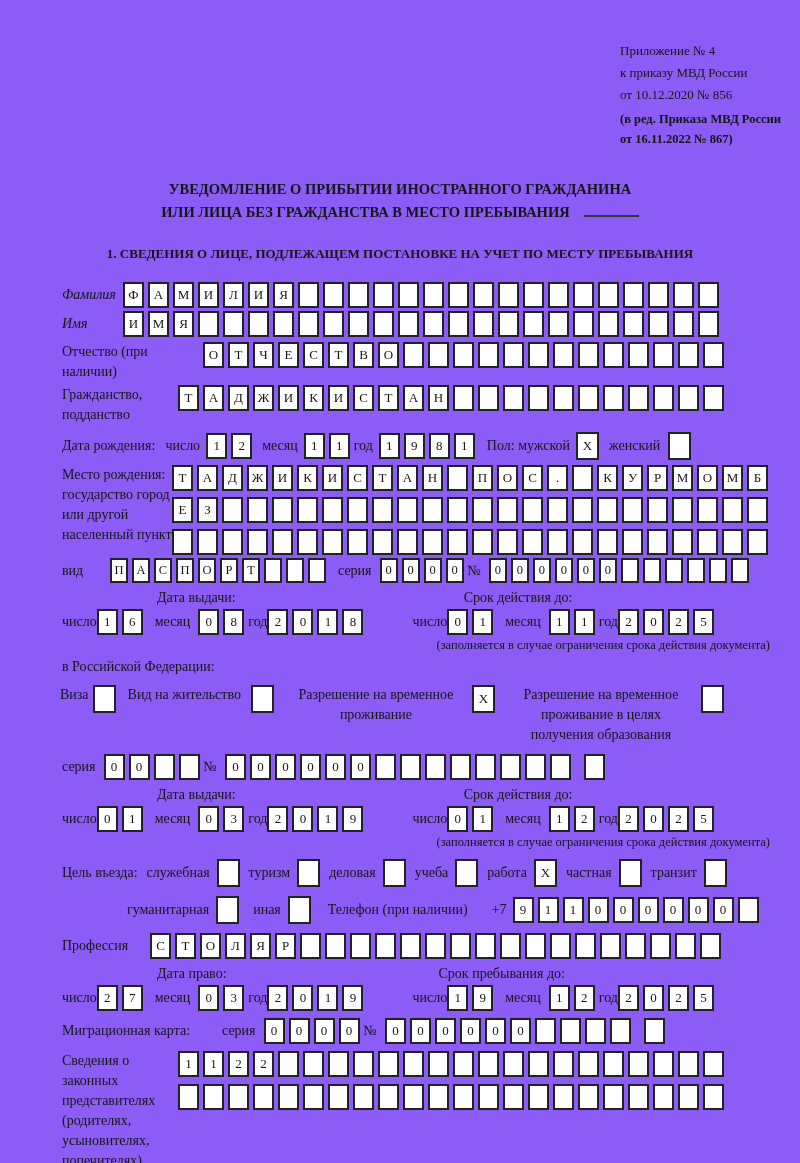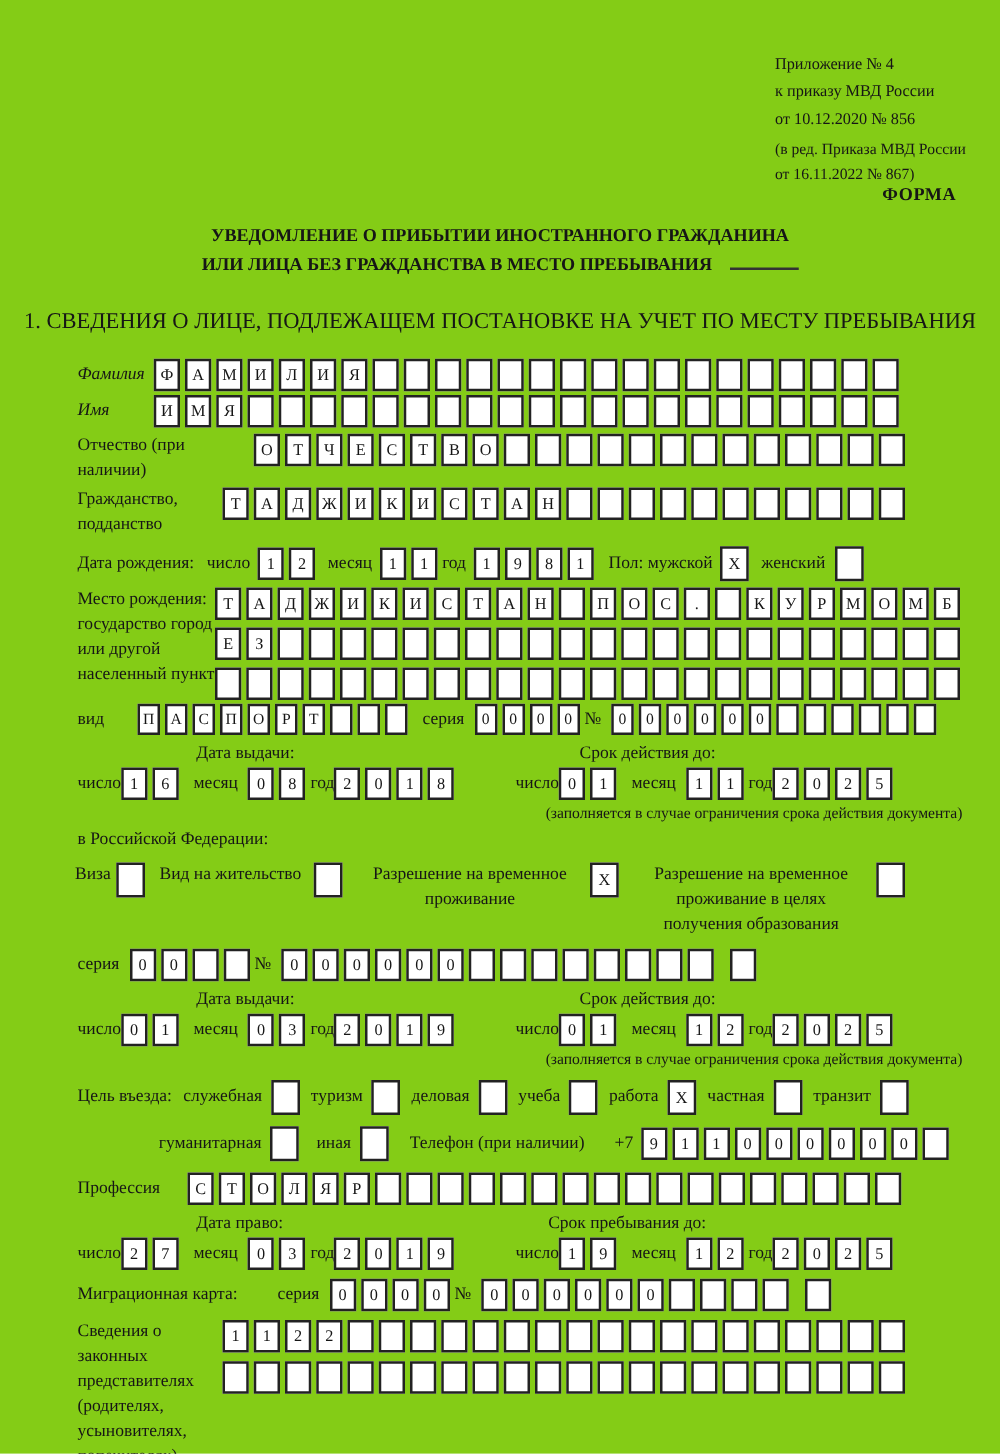--- a/index.html
+++ b/index.html
@@ -1,33 +1,33 @@
 <!DOCTYPE html>
 <html><head>
 <meta charset="utf-8">
 <style>
   html,body{margin:0;padding:0;background:#fff;}
   body{width:800px;height:1163px;overflow:hidden;color:#161616;
        font-family:"Liberation Serif","DejaVu Serif",serif;}
-  .page{position:relative;width:800px;height:1163px;background:#84cc16;}
+  .page{position:relative;width:800px;height:1163px;background:#8b5cf6;}
 
   
   .appendix{position:absolute;left:620px;top:40px;font-size:13px;line-height:22px;}
-  .appendix .rev{line-height:20px;font-size:12.5px;}
+  .appendix .rev{line-height:20px;font-size:12.5px;font-weight:bold;}
   .appendix .rev.first{margin-top:3px;}
   .forma{position:absolute;left:0;top:148px;width:765px;text-align:right;
          font-weight:bold;font-size:14.5px;letter-spacing:.5px;}
 
   
   .title{position:absolute;top:178px;left:0;width:800px;text-align:center;
          font-weight:bold;font-size:14.5px;line-height:23px;}
   .tblank{display:inline-block;width:55px;border-bottom:2px solid #333;margin-left:14px;}
 
   .content{position:absolute;top:240px;left:0;width:800px;}
-  .sec1{text-align:center;font-weight:normal;font-size:18px;margin:6px 0 0 0;}
+  .sec1{text-align:center;font-weight:bold;font-size:13px;margin:6px 0 0 0;}
 
   .row{display:flex;align-items:center;margin-left:62px;}
   .rowt{display:flex;align-items:flex-start;margin-left:62px;}
   .flabel{font-size:14px;flex:none;line-height:20px;}
   .dlbl{font-size:14px;flex:none;white-space:nowrap;}
   .boxes{display:flex;flex:none;}
   .stack{display:flex;flex-direction:column;row-gap:6px;}
 
   .cbox{box-sizing:border-box;width:21px;height:26px;border:2px solid #222;
         background:#fff;display:inline-flex;align-items:center;justify-content:center;
@@ -75,21 +75,20 @@
 
 <div class="page">
 
   <div class="appendix">
     <div>Приложение № 4</div>
     <div>к приказу МВД России</div>
     <div>от 10.12.2020 № 856</div>
     <div class="rev first">(в ред. Приказа МВД России</div>
     <div class="rev">от 16.11.2022 № 867)</div>
   </div>
-  <div class="forma">ФОРМА</div>
 
   <div class="title">
     <div>УВЕДОМЛЕНИЕ О ПРИБЫТИИ ИНОСТРАННОГО ГРАЖДАНИНА</div>
     <div><span>ИЛИ ЛИЦА БЕЗ ГРАЖДАНСТВА В МЕСТО ПРЕБЫВАНИЯ</span><span class="tblank"></span></div>
   </div>
 
   <div class="content">
 
     <div class="sec1">1. СВЕДЕНИЯ О ЛИЦЕ, ПОДЛЕЖАЩЕМ ПОСТАНОВКЕ НА УЧЕТ ПО МЕСТУ ПРЕБЫВАНИЯ</div>
 

